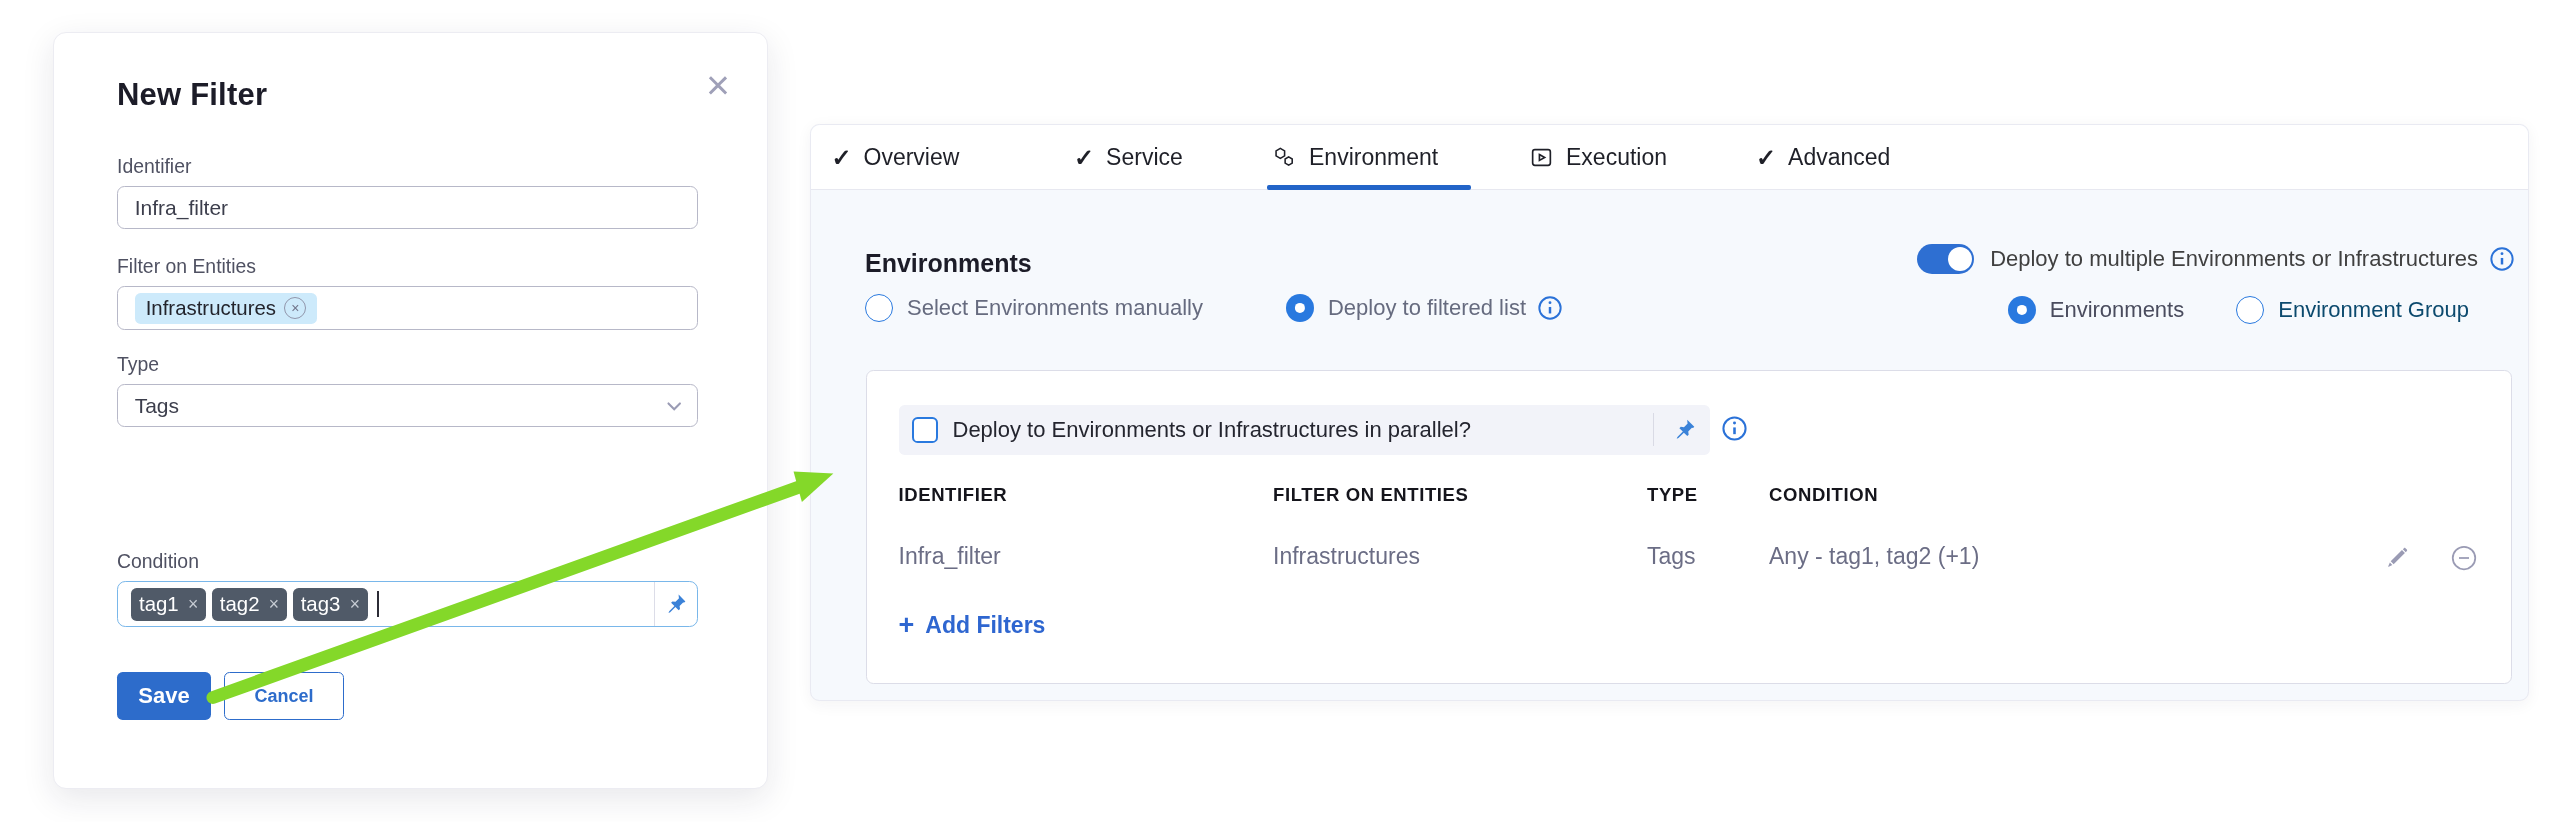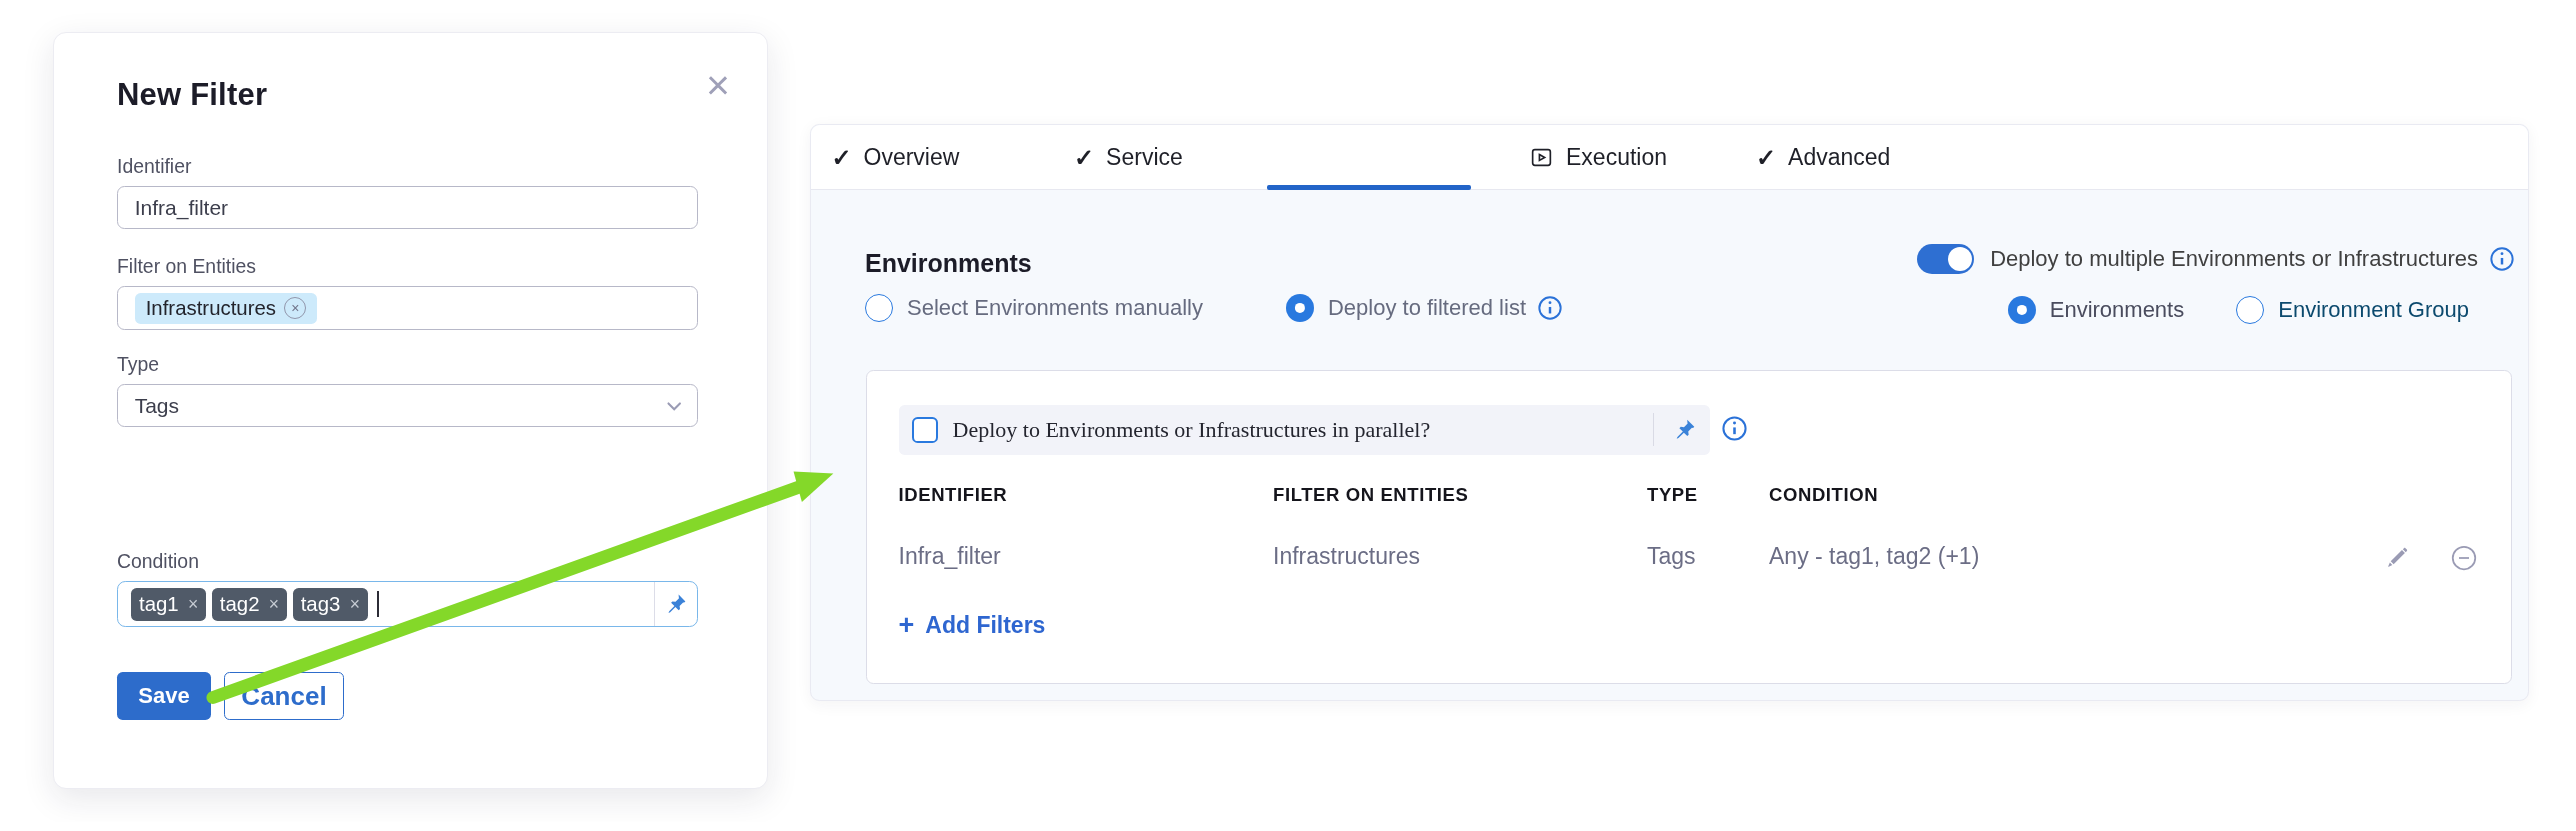--- a/index.html
+++ b/index.html
@@ -29,21 +29,21 @@
                 display:flex; align-items:center; padding:0 0 0 7.4px; position:relative; }
   .chip-dark { background:#505a68; color:#fff; border-radius:5.6px; height:33px; display:inline-flex;
                align-items:center; gap:9.3px; padding:0 8px; font-size:20.4px; margin-left:5.6px; }
   .chip-dark .x { color:#c7ccd4; font-size:17.6px; line-height:1; }
   .caret { width:1.9px; height:26px; background:#2c2c36; margin-left:9.3px; }
   .cond-pin { position:absolute; right:0; top:0; width:43px; height:100%; border-left:0.9px solid #dcdde8;
               display:flex; align-items:center; justify-content:center; }
   .btn-save { position:absolute; left:63px; top:639px; width:94px; height:48px; background:#2d6ccb; color:#ffffff;
               border:none; border-radius:5.6px; font-size:22px; font-weight:700; font-family:inherit; cursor:pointer; }
   .btn-cancel { position:absolute; left:170px; top:639px; width:120px; height:48px; background:#fff; color:#2d6ccb;
-                border:1.9px solid #2d6ccb; border-radius:5.6px; font-size:26px; font-weight:700; font-family:inherit; cursor:pointer; }
+                border:1.9px solid #2d6ccb; border-radius:5.6px; font-size:18px; font-weight:700; font-family:inherit; cursor:pointer; }
 
   
   .panel { position:absolute; left:810px; top:124px; width:1719px; height:577px;
            border:0.9px solid #e9eaf2; border-radius:9.3px; box-shadow:0 3.7px 15px rgba(30,30,60,.05); background:#f6f9fd; }
   .tabbar { position:absolute; left:0; top:0; width:100%; height:65px; background:#fff;
             border-radius:9.3px 9.3px 0 0; border-bottom:0.9px solid #e7e8f0; }
   .tab { position:absolute; top:0; height:65px; display:flex; align-items:center; gap:12px;
          font-size:23px; color:#1f2028; font-weight:500; cursor:pointer; }
   .tab .chk { font-size:24px; font-weight:700; color:#1f2028; }
   .tab-underline { position:absolute; left:456px; bottom:-0.9px; width:204px; height:4.6px; background:#2264c8; border-radius:1.9px; }
@@ -62,21 +62,21 @@
   .toggle { width:57px; height:30px; border-radius:15px; background:#2e6fd2; position:relative; cursor:pointer; }
   .toggle::after { content:""; position:absolute; right:2.8px; top:2.8px; width:24px; height:24px; border-radius:50%; background:#fff; }
   .tlabel { font-size:22px; color:#404040; margin:0 11px 0 15.7px; }
   .group-row { display:flex; align-items:center; margin:22px 46px 0 0; }
 
   .inner-card { position:absolute; left:55px; top:180px; width:1646px; height:314px; background:#fff;
                 border:0.9px solid #dcdde8; border-radius:7.4px; }
   .cbar { position:absolute; left:31.5px; top:34px; width:811px; height:50px; background:#f2f3f9; border-radius:5.6px;
           display:flex; align-items:center; }
   .checkbox { width:26px; height:26px; border:2.3px solid #2979df; border-radius:5.6px; background:#fff; margin-left:13px; flex:0 0 auto; }
-  .cbar-label { font-size:22px; color:#24252f; margin-left:15px;font-family:Liberation Serif, serif; }
+  .cbar-label { font-size:22px; color:#24252f; margin-left:15px; }
   .cbar-div { position:absolute; right:56px; top:8.3px; width:0.9px; height:33px; background:#d9dae5; }
   .cbar-pin { position:absolute; right:13px; top:12px; }
   .cbar-info { position:absolute; left:854px; top:44px; }
 
   .thead { position:absolute; top:113px; font-size:18.5px; font-weight:700; color:#15151c; letter-spacing:0.6px; }
   .trow  { position:absolute; top:172px; font-size:23px; color:#6b6d85; }
   .c1 { left:31.5px; } .c2 { left:406px; } .c3 { left:780px; } .c4 { left:902px; }
   .row-edit { position:absolute; left:1517px; top:174px; cursor:pointer; }
   .row-remove { position:absolute; left:1582px; top:172px; cursor:pointer; }
 
@@ -160,20 +160,29 @@
 
   <div class="panel">
     <div class="tabbar">
       <div class="tab" style="left:20.4px;">
         <span class="chk">✓</span>
         <span>Overview</span>
       </div>
       <div class="tab" style="left:263px;">
         <span class="chk">✓</span>
         <span>Service</span>
+      </div>
+      <div class="tab" style="left:461px;">
+        <span>
+          <svg class="icon" width="25" height="25" viewBox="0 0 24 24" fill="none" stroke="#1f2028" stroke-width="1.5">
+            <path d="M8 3.2l4.1 2.4v4.8L8 12.8 3.9 10.4V5.6z"></path>
+            <path d="M16 11.4l3.4 2v4L16 19.3l-3.4-1.9v-4z"></path>
+          </svg>
+        </span>
+        <span>Environment</span>
       </div>
       <div class="tab" style="left:718px;">
         <span>
           <svg class="icon" width="25" height="25" viewBox="0 0 24 24" fill="none" stroke="#1f2028" stroke-width="1.6">
             <rect x="3.5" y="4.5" width="17" height="15" rx="2.2"></rect>
             <path d="M10 9.2l5 2.8-5 2.8z"></path>
           </svg>
         </span>
         <span>Execution</span>
       </div>

